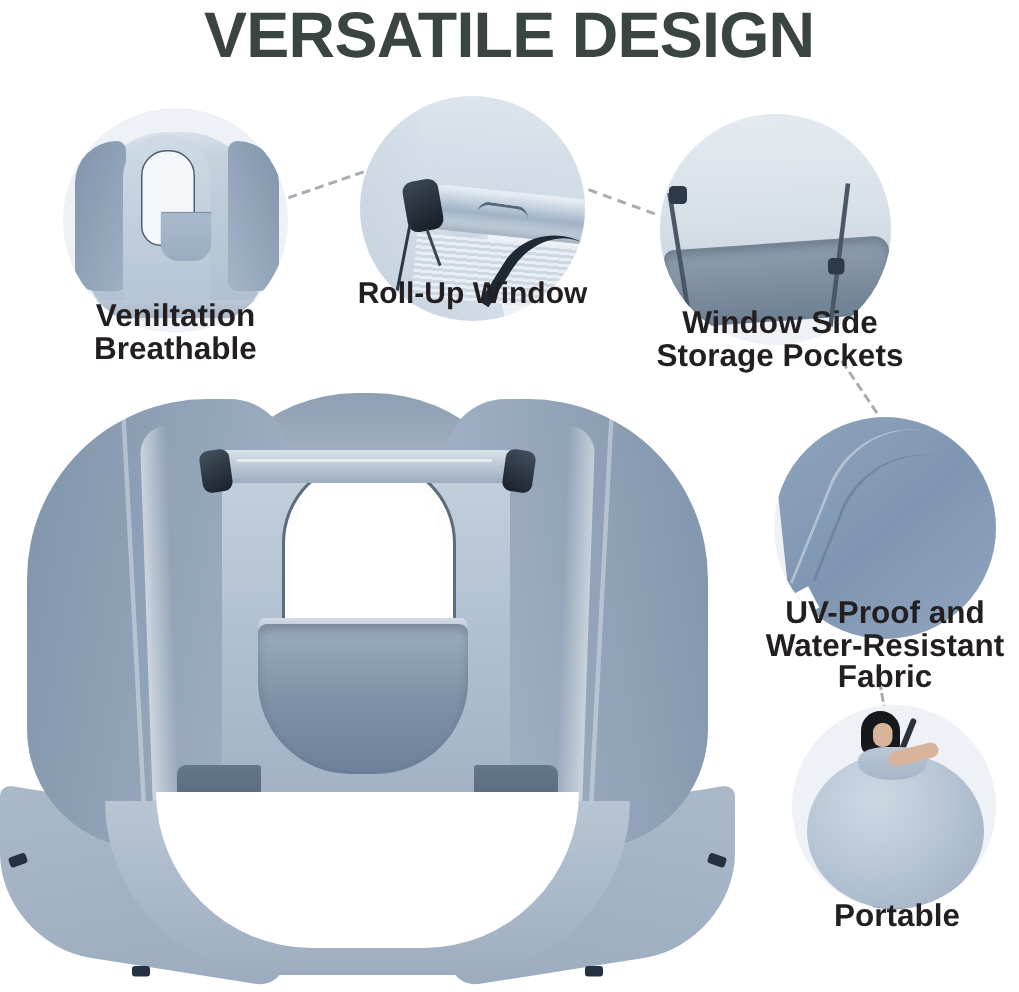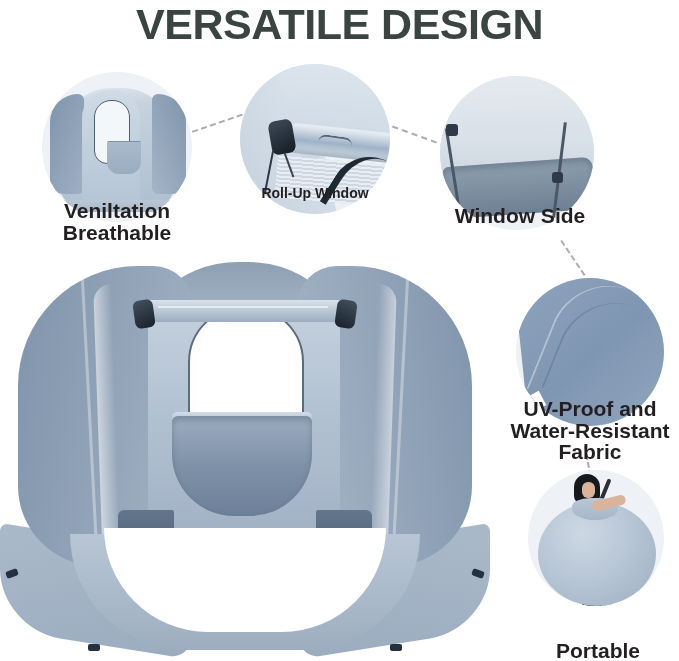--- a/index.html
+++ b/index.html
@@ -48,21 +48,21 @@
     background:#f4f7fa;border:1.6px solid #4e5f72;
     border-radius:17px 17px 13px 13px;}
   .t1-pocket{position:absolute;left:12px;top:40px;width:34px;height:32px;
     background:linear-gradient(180deg,#a9bacd,#9aacc0);
     border-radius:2px 2px 12px 12px;border-top:1px solid #7d90a6;}
   .t1-foot{position:absolute;bottom:10px;left:14px;width:122px;height:12px;
     background:linear-gradient(180deg,#b9c7d6,#aab9c9);border-radius:0 0 10px 10px;}
 
   
   #c2 .circle{left:240px;top:64px;width:150px;height:150px;}
-  #c2 .cap{left:210px;top:186px;width:210px;font-size:14px;}
+  #c2 .cap{left:210px;top:186px;width:210px;font-size:20px;}
   .w2-bgA{position:absolute;left:-10px;top:-10px;width:90px;height:170px;
     background:linear-gradient(70deg,#c3d0dd,#dde5ed);transform:rotate(-12deg);}
   .w2-bgB{position:absolute;left:46px;top:-14px;width:130px;height:96px;
     background:linear-gradient(200deg,#e3eaf1,#c9d6e2);transform:rotate(-16deg);}
   .w2-roll{position:absolute;left:42px;top:64px;width:120px;height:30px;
     background:linear-gradient(180deg,#eef3f8,#9fb2c6 55%,#d7e1ea);
     border-radius:14px;transform:rotate(6deg);
     box-shadow:inset 0 -3px 5px rgba(60,80,105,.35);}
   .w2-mesh{position:absolute;left:36px;top:96px;width:108px;height:42px;
     background:repeating-linear-gradient(180deg,#e9eef4 0 2px,#cdd8e3 2px 4px);
@@ -109,21 +109,21 @@
     border-left:2px solid rgba(255,255,255,.38);
     border-radius:60px 0 0 0;transform:rotate(22deg);}
   .f4-seam2{position:absolute;left:42px;top:24px;width:110px;height:110px;
     border-left:2px solid rgba(70,90,115,.3);
     border-radius:60px 0 0 0;transform:rotate(22deg);}
   .f4-corner{position:absolute;left:2px;top:118px;width:26px;height:16px;
     background:#ffffff;transform:rotate(-28deg);}
 
   
   #c5 .circle{left:528px;top:470px;width:136px;height:136px;}
-  #c5 .cap{left:520px;top:600px;width:156px;font-size:21px;margin-top:40px;}
+  #c5 .cap{left:520px;top:600px;width:156px;font-size:21px;}
   .b5-bag{position:absolute;left:10px;top:32px;width:118px;height:104px;
     background:radial-gradient(ellipse at 38% 30%,#cdd8e4 0%,#b3c2d2 55%,#9cadbf 100%);
     border-radius:50%;}
   .b5-gather{position:absolute;left:44px;top:28px;width:46px;height:22px;
     background:linear-gradient(180deg,#b9c7d6,#a6b6c8);border-radius:40% 40% 50% 50%;}
   .b5-head{position:absolute;left:46px;top:4px;width:26px;height:30px;
     background:#16181c;border-radius:13px 13px 8px 8px;}
   .b5-face{position:absolute;left:54px;top:12px;width:13px;height:16px;
     background:#d9b49a;border-radius:6px;}
   .b5-arm{position:absolute;left:64px;top:28px;width:34px;height:10px;
@@ -254,20 +254,21 @@
   <div class="circle">
     <div class="p3-top"></div>
     <div class="p3-mesh"></div>
     <div class="p3-poleL"></div>
     <div class="p3-poleR"></div>
     <div class="p3-tabL"></div>
     <div class="p3-tabR"></div>
   </div>
   <div class="caption cap">
     <span>Window Side</span>
+    <span>Storage Pockets</span>
   </div>
 </div>
 
 <div class="callout" id="c4">
   <div class="circle">
     <div class="f4"></div>
     <div class="f4-seam"></div>
     <div class="f4-seam2"></div>
     <div class="f4-corner"></div>
   </div>

